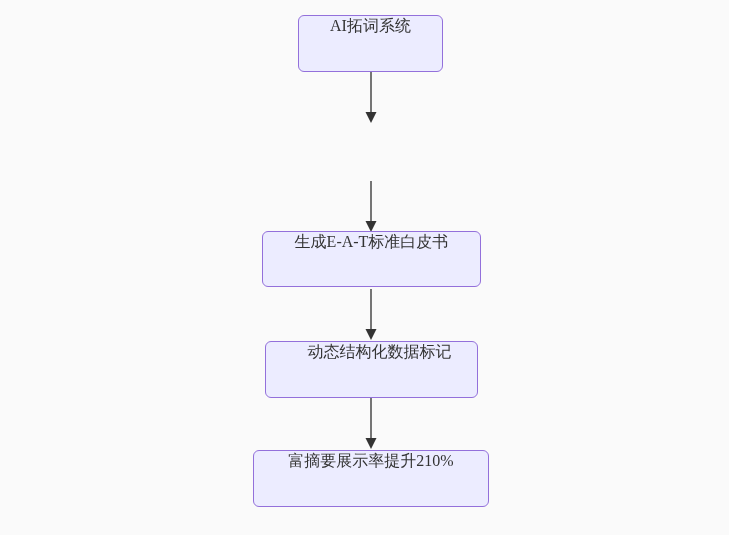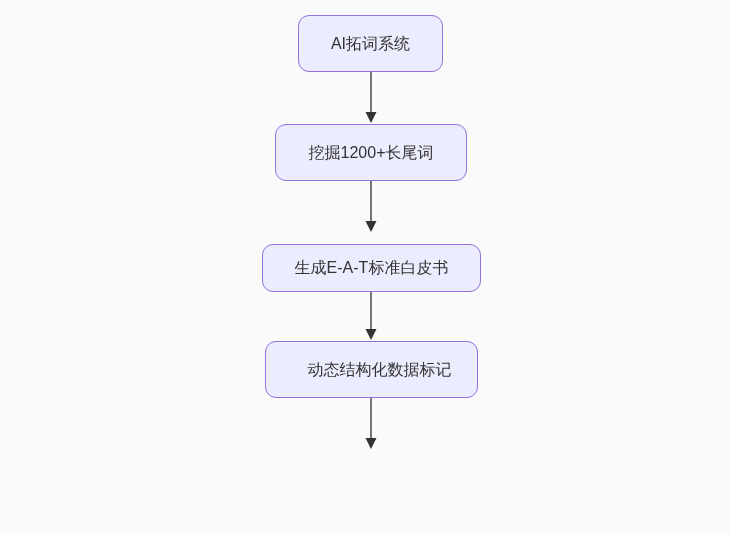--- a/index.html
+++ b/index.html
@@ -28,34 +28,35 @@
     stroke: var(--edge-line, #666666);
     stroke-width: 1.8;
   }
   .edges polygon {
     fill: var(--arrowhead, #333333);
   }
   .node {
     position: absolute;
     box-sizing: border-box;
     display: flex;
-    align-items: center;
+    align-items: flex-start;
     justify-content: center;
     background: var(--node-fill, #ececff);
     border: 1.5px solid var(--node-border, #9370db);
-    border-radius: 11px;
+    border-radius: 6px;
     color: var(--node-text, #333333);
     font-size: 16px;
     line-height: 1.2;
     white-space: nowrap;
     text-align: center;
+    font-family: Liberation Serif, serif;
   }
   .node-1 { left: 298px; top: 15px;  width: 145px; height: 57px; }
   .node-2 { left: 275px; top: 124px; width: 192px; height: 57px; }
-  .node-3 { left: 262px; top: 244px; width: 219px; height: 48px; }
+  .node-3 { left: 262px; top: 231px; width: 219px; height: 56px; }
   .node-4 { left: 265px; top: 341px; width: 213px; height: 57px; padding-left: 16px; }
   .node-5 { left: 253px; top: 450px; width: 236px; height: 57px; }
 </style>
 </head>
 <body>
 
 <div class="canvas">
 
   <svg class="edges" width="729" height="535" aria-hidden="true">
     <g>
@@ -73,26 +74,26 @@
     <g>
       <line x1="371" y1="398" x2="371" y2="439"></line>
       <polygon points="371,449 365.5,438 376.5,438"></polygon>
     </g>
   </svg>
 
   <div class="node node-1">
     <span>AI拓词系统</span>
   </div>
 
-  <div class="node node-2">
-    <span>挖掘1200+长尾词</span>
-  </div>
 
   <div class="node node-3">
     <span>生成E-A-T标准白皮书</span>
   </div>
 
   <div class="node node-4">
     <span>动态结构化数据标记</span>
   </div>
 
+  <div class="node node-5">
+    <span>富摘要展示率提升210%</span>
+  </div>
 
 </div>
 
 </body></html>

